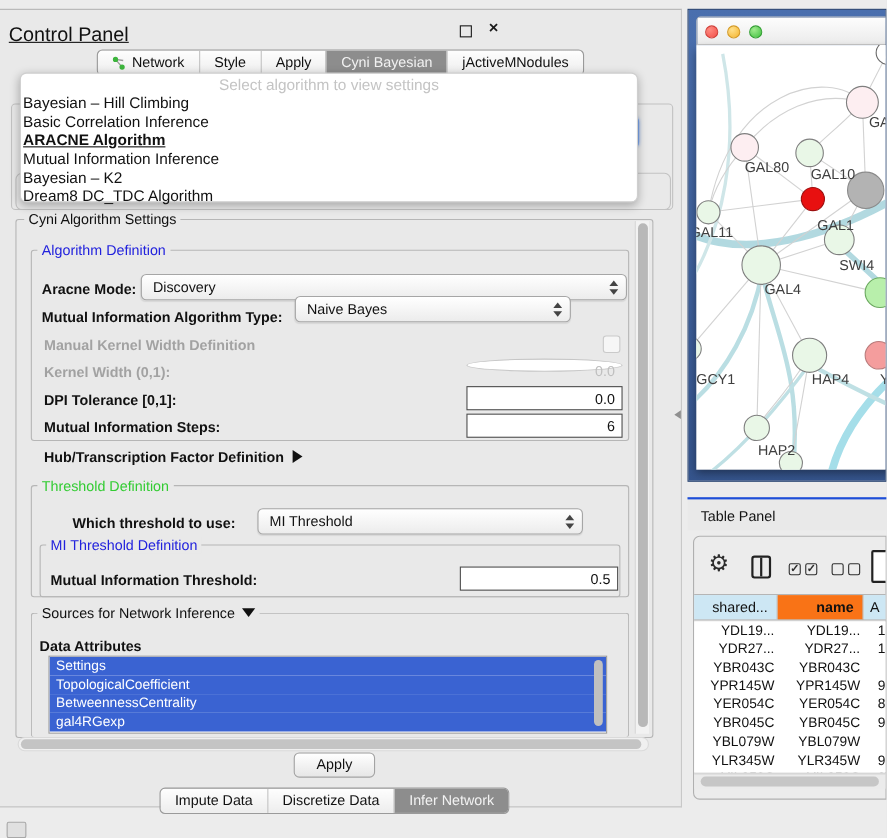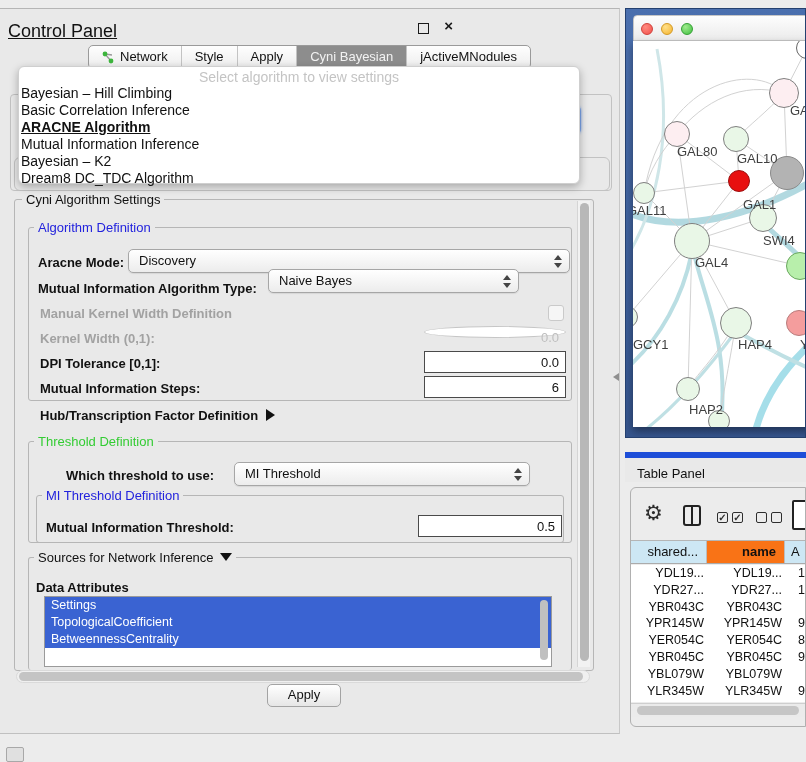--- a/index.html
+++ b/index.html
@@ -80,21 +80,21 @@
               box-shadow:0 4px 8px rgba(0,0,0,.4);overflow:hidden;}
   .node{position:absolute;border-radius:50%;border:1px solid #7f7f7f;box-sizing:border-box;background:#e9f7e7;}
   .node.pink{background:#fdeef1;}
   .node.red{background:#e81010;border-color:#9c0f0f;}
   .node.gray{background:#b3b3b3;border-color:#8a8a8a;}
   .node.bright{background:#b8efab;border-color:#6aa85e;}
   .node.white{background:#fff;border-color:#666;}
   .node.salmon{background:#f49d9d;border-color:#b97b7b;}
   .nlabel{position:absolute;font-size:13px;color:#3f3f3f;white-space:nowrap;}
   
-  #tp-strip{left:625px;top:452px;width:181px;height:30px;background:#e9e9e9;border-top:6px solid #1d4ed8;box-sizing:border-box;}
+  #tp-strip{left:625px;top:452px;width:181px;height:30px;background:#e9e9e9;border-top:2px solid #1d4ed8;box-sizing:border-box;}
   #tp-title{position:absolute;left:12px;top:8px;font-size:13px;}
   #tp-box{left:630px;top:487px;width:176px;height:240px;background:#ececec;border:1px solid #b0b0b0;
           border-radius:6px 0 0 6px;overflow:hidden;box-sizing:border-box;}
   #tp-gear{position:absolute;left:13px;top:14px;font-size:21px;color:#2c2c2c;line-height:21px;}
   #tp-columns{position:absolute;left:52px;top:17px;width:18px;height:21px;border:2px solid #222;border-radius:3px;box-sizing:border-box;}
   #tp-columns::after{content:"";position:absolute;left:6px;top:0;width:2px;height:100%;background:#222;}
   .tpcb{position:absolute;top:24px;width:11px;height:11px;border:1.5px solid #2e2e2e;border-radius:2px;
         font-size:10px;line-height:10px;text-align:center;font-weight:bold;color:#2e2e2e;box-sizing:border-box;}
   #tp-doc{position:absolute;left:161px;top:12px;width:22px;height:26px;border:2px solid #222;border-radius:2px;background:#fff;}
   #tp-header{position:absolute;left:0;top:52px;width:220px;height:24px;display:flex;border-top:1px solid #b5b5b5;
@@ -215,32 +215,44 @@
   <div class="abs gbox" style="left:28px;top:548px;width:542px;height:112px;border-bottom:none;"></div>
   <div class="abs glabel" style="left:34px;top:541px;">
     <span>Sources for Network Inference</span><span class="tri-down"></span>
   </div>
   <div class="abs lbl" style="left:36px;top:571px;">Data Attributes</div>
 
   <div id="attr-list" class="abs">
     <div class="attr">Settings</div>
     <div class="attr">TopologicalCoefficient</div>
     <div class="attr">BetweennessCentrality</div>
+    <div class="attr">gal4RGexp</div>
     <div id="attr-scroll"></div>
   </div>
 
   <div id="v-scroll" class="abs">
       <div id="v-thumb"></div>
     </div>
   <div id="h-scroll" class="abs">
       <div id="h-thumb"></div>
     </div>
 
   <div id="apply-btn" class="abs">Apply</div>
 
+  <div id="tabbar-bottom" class="abs tabbar">
+    <div class="tab">
+        <span>Impute Data</span>
+      </div>
+    <div class="tab">
+        <span>Discretize Data</span>
+      </div>
+    <div class="tab sel">
+        <span>Infer Network</span>
+      </div>
+  </div>
 </div>
 
 <div id="mini-square" class="abs"></div>
 <div id="split-arrow" class="abs"></div>
 
 <div id="net-win" class="abs">
   <div id="net-titlebar">
     <div class="light" id="light-red"></div>
     <div class="light" id="light-yellow"></div>
     <div class="light" id="light-green"></div>

